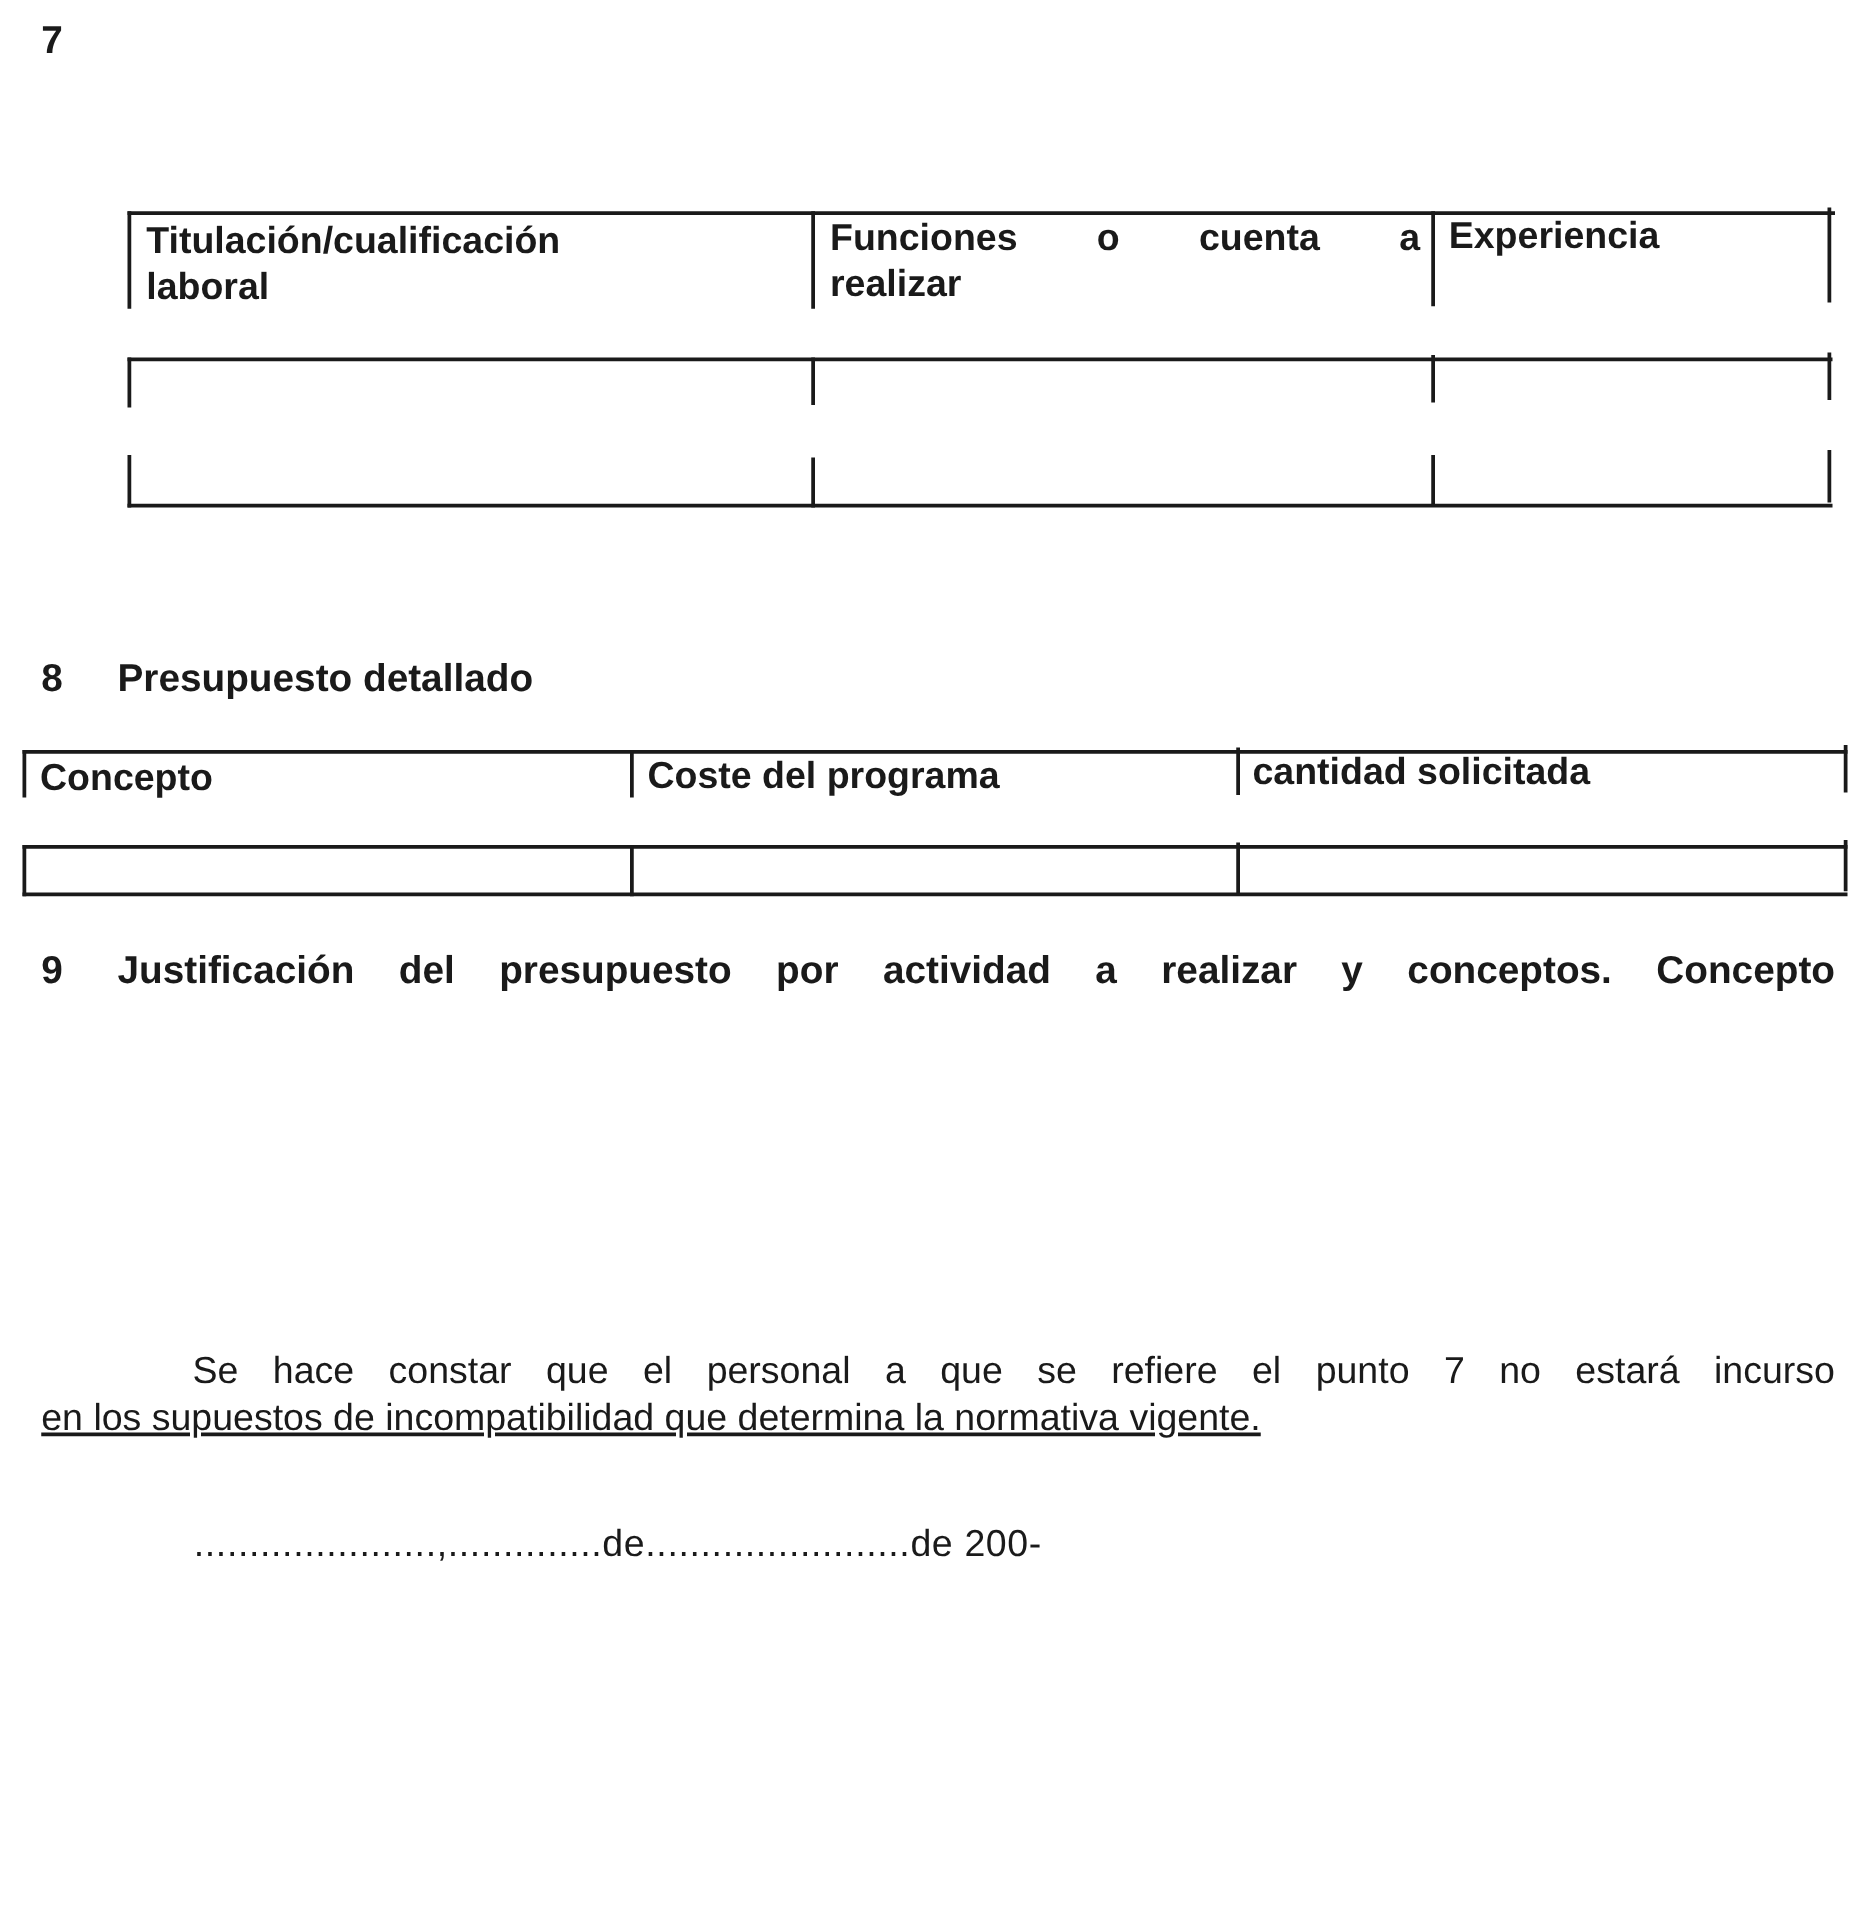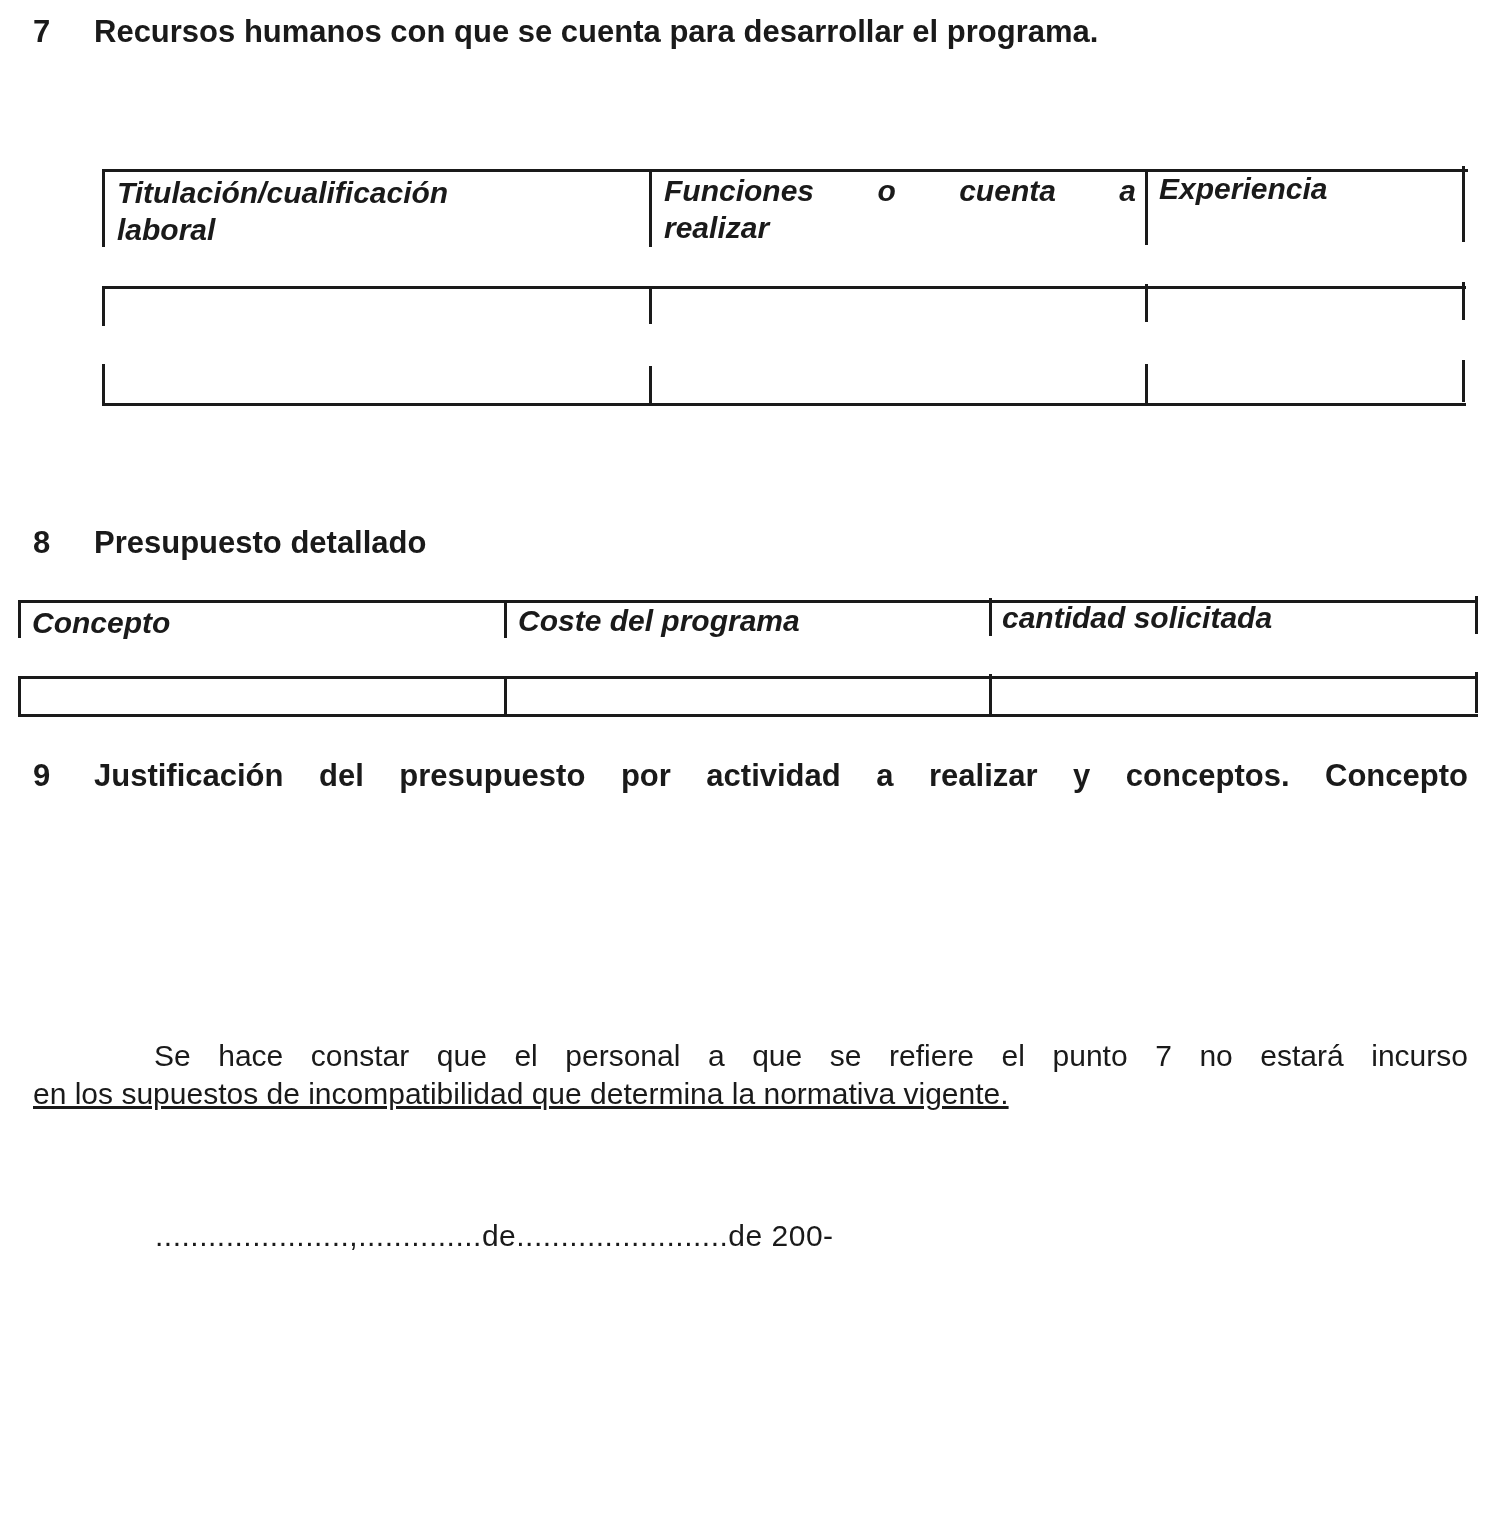--- a/index.html
+++ b/index.html
@@ -7,32 +7,31 @@
     width: 1500px; height: 1540px; position: relative; overflow: hidden;
     font-family: "Liberation Sans", "DejaVu Sans", sans-serif;
     color: #1a1a1a;
   }
   .abs { position: absolute; }
   .heading {
     font-weight: bold; font-size: 31px; line-height: 40px; white-space: nowrap;
   }
   .heading .num { position: absolute; left: 0; top: 0; }
   .heading .txt { position: absolute; left: 61px; top: 0; }
-  .cell-text { font-weight: bold; font-size: 30px; line-height: 37px; position: absolute; font-style: italic; }
+  .cell-text { font-weight: bold; font-size: 30px; line-height: 37px; position: absolute; }
   .vline { position: absolute; background: #1a1a1a; width: 3px; }
   .hline { position: absolute; background: #1a1a1a; height: 3px; }
   .body-text { font-size: 30px; line-height: 40px; position: absolute; }
   .justify-line { display: flex; justify-content: space-between; }
 </style>
 </head>
 <body>
 
 <div class="abs heading" style="left:33px; top:12px; width:1300px; height:40px;">
   <span class="num">7</span>
-  <span class="txt">Recursos humanos con que se cuenta para desarrollar el programa.</span>
 </div>
 
 <div class="abs" style="left:100px; top:164px; width:1370px; height:246px;">
 
   <div class="hline" style="left:2px; top:5px; width:1366px;"></div>
   <div class="vline" style="left:2px; top:5px; height:78px;"></div>
   <div class="vline" style="left:549px; top:5px; height:78px;"></div>
   <div class="vline" style="left:1045px; top:5px; height:76px;"></div>
   <div class="vline" style="left:1362px; top:2px; height:76px;"></div>
 
@@ -105,21 +104,21 @@
     <span>por</span>
     <span>actividad</span>
     <span>a</span>
     <span>realizar</span>
     <span>y</span>
     <span>conceptos.</span>
     <span>Concepto</span>
   </div>
 </div>
 
-<div class="abs" style="left:33px; top:1036px; width:1435px; height:80px;">
+<div class="abs" style="left:33px; top:1077px; width:1435px; height:80px;">
   <div class="abs justify-line body-text" style="left:121px; top:0; width:1314px;">
     <span>Se</span>
     <span>hace</span>
     <span>constar</span>
     <span>que</span>
     <span>el</span>
     <span>personal</span>
     <span>a</span>
     <span>que</span>
     <span>se</span>

